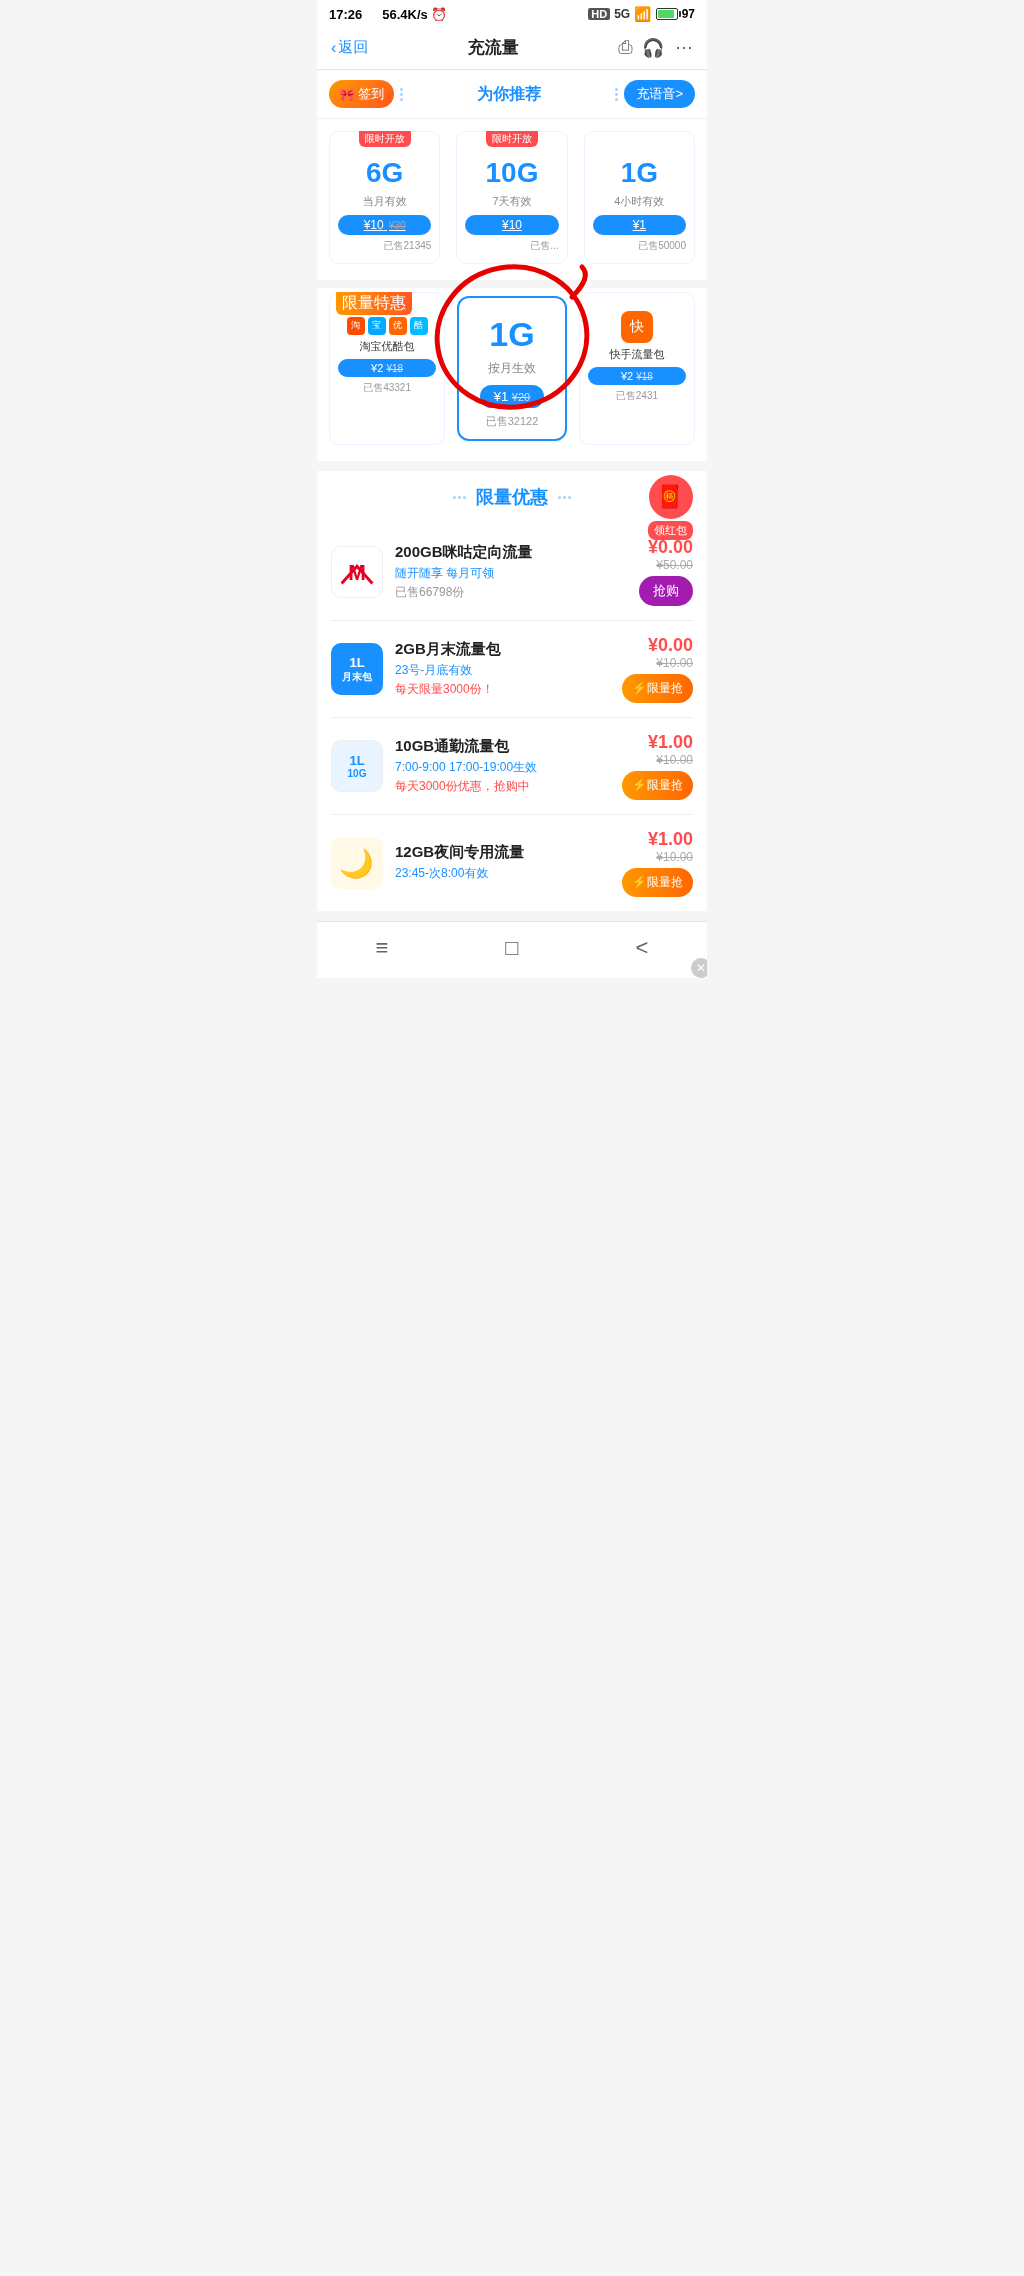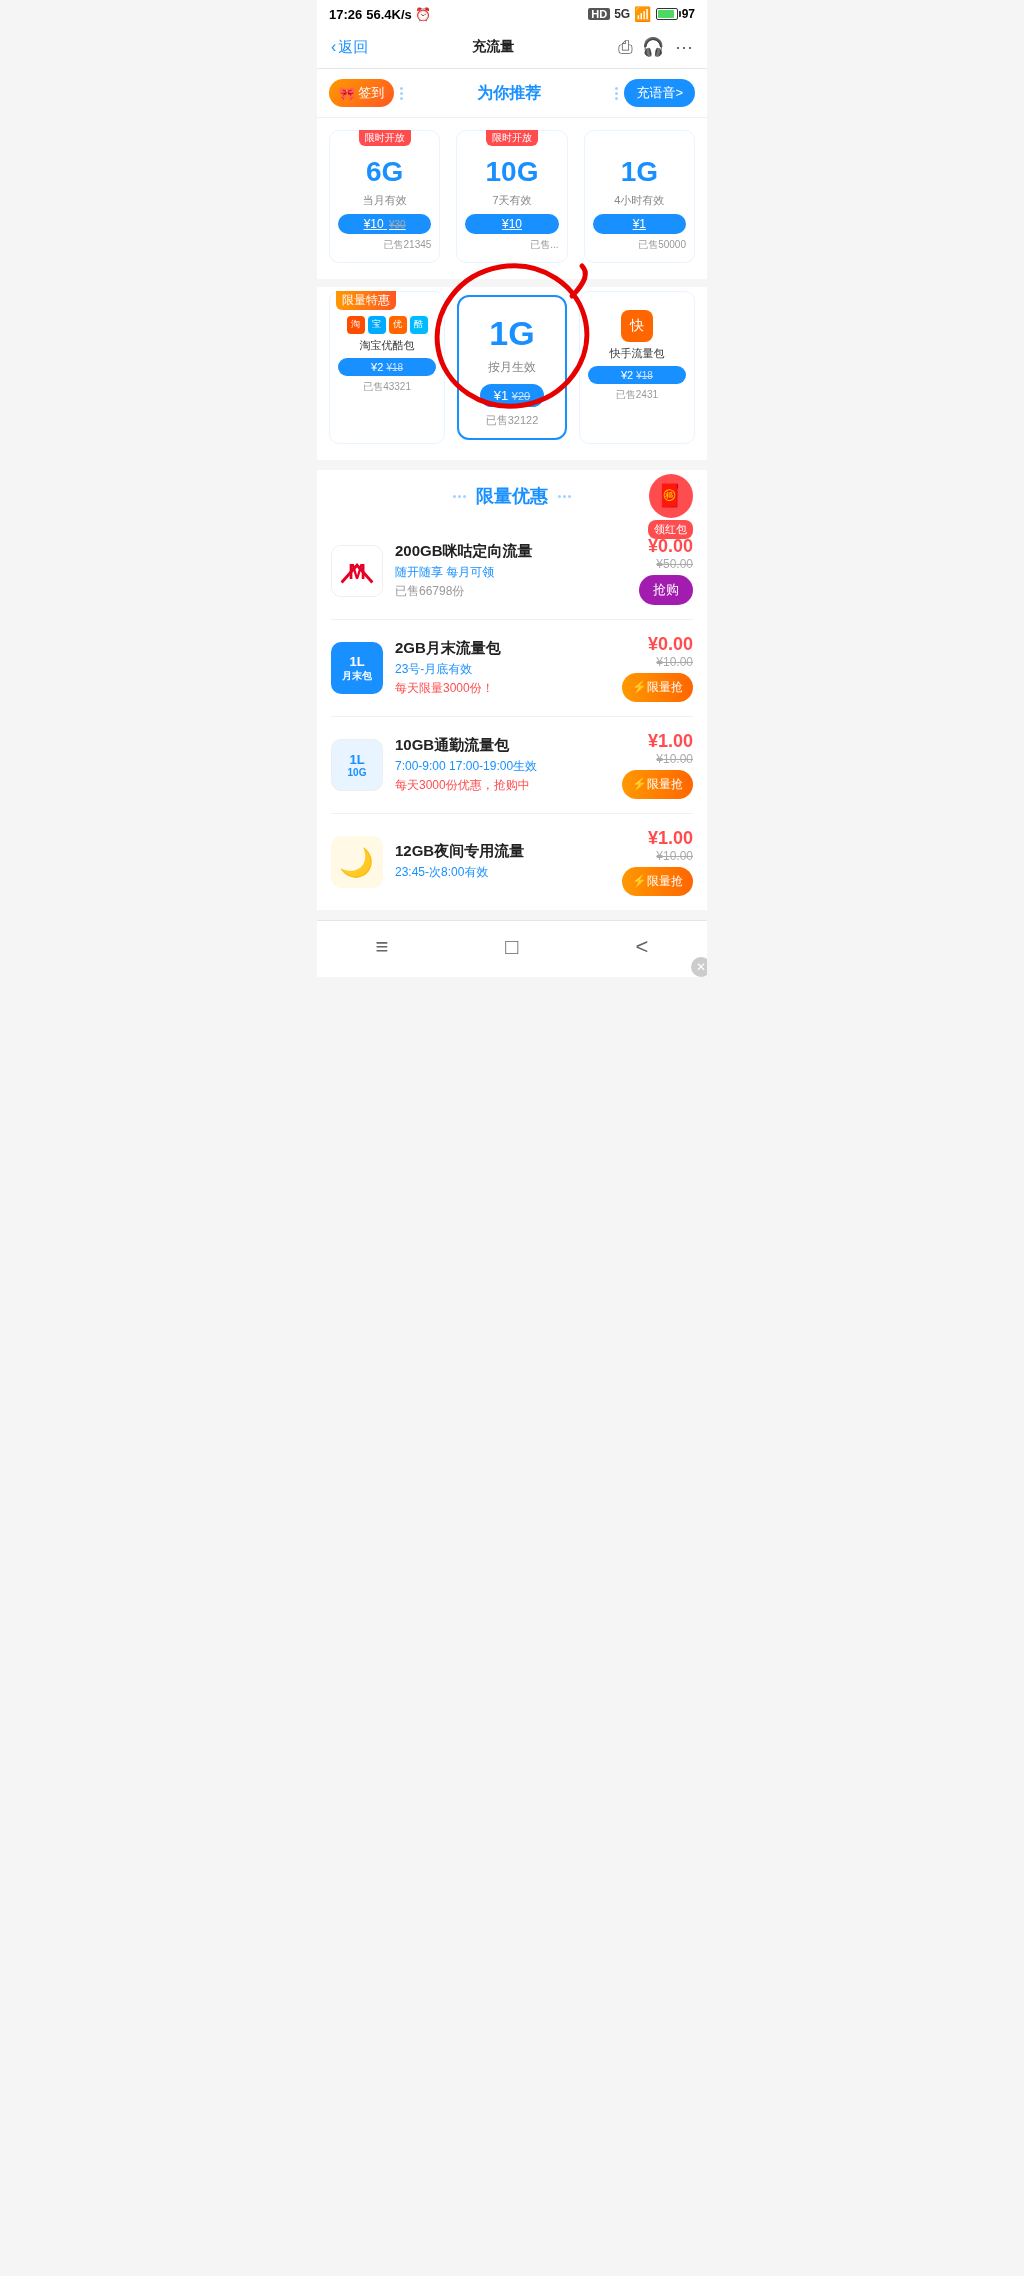--- a/index.html
+++ b/index.html
@@ -16,21 +16,21 @@
     
     .status-bar {
       background: white;
       display: flex;
       justify-content: space-between;
       align-items: center;
       padding: 6px 12px;
       font-size: 13px;
       font-weight: 600;
     }
-    .status-left { display: flex; align-items: center; gap: 4px; }
+    .status-left { display: flex; align-items: center; gap: 20px; }
     .status-right { display: flex; align-items: center; gap: 4px; }
     .battery {
       border: 1px solid #333;
       border-radius: 2px;
       width: 22px;
       height: 12px;
       position: relative;
       display: flex;
       align-items: center;
       padding: 1px;
@@ -64,21 +64,21 @@
     }
     .nav-back {
       display: flex;
       align-items: center;
       color: #1890ff;
       font-size: 15px;
       gap: 2px;
       cursor: pointer;
     }
     .nav-title {
-      font-size: 14px;
+      font-size: 17px;
       font-weight: 600;
       color: #222;
     }
     .nav-actions {
       display: flex;
       align-items: center;
       gap: 10px;
       color: #555;
     }
     .nav-icon { font-size: 18px; cursor: pointer; }
@@ -223,21 +223,21 @@
       text-align: center;
       position: relative;
       background: white;
     }
     .special-badge {
       position: absolute;
       top: -1px;
       left: 6px;
       background: linear-gradient(90deg, #ff9800, #ff5722);
       color: white;
-      font-size: 12px;
+      font-size: 16px;
       padding: 1px 6px;
       border-radius: 0 0 6px 6px;
     }
     .app-icon-area {
       display: flex;
       flex-wrap: wrap;
       gap: 3px;
       justify-content: center;
       margin: 14px 0 4px;
     }

